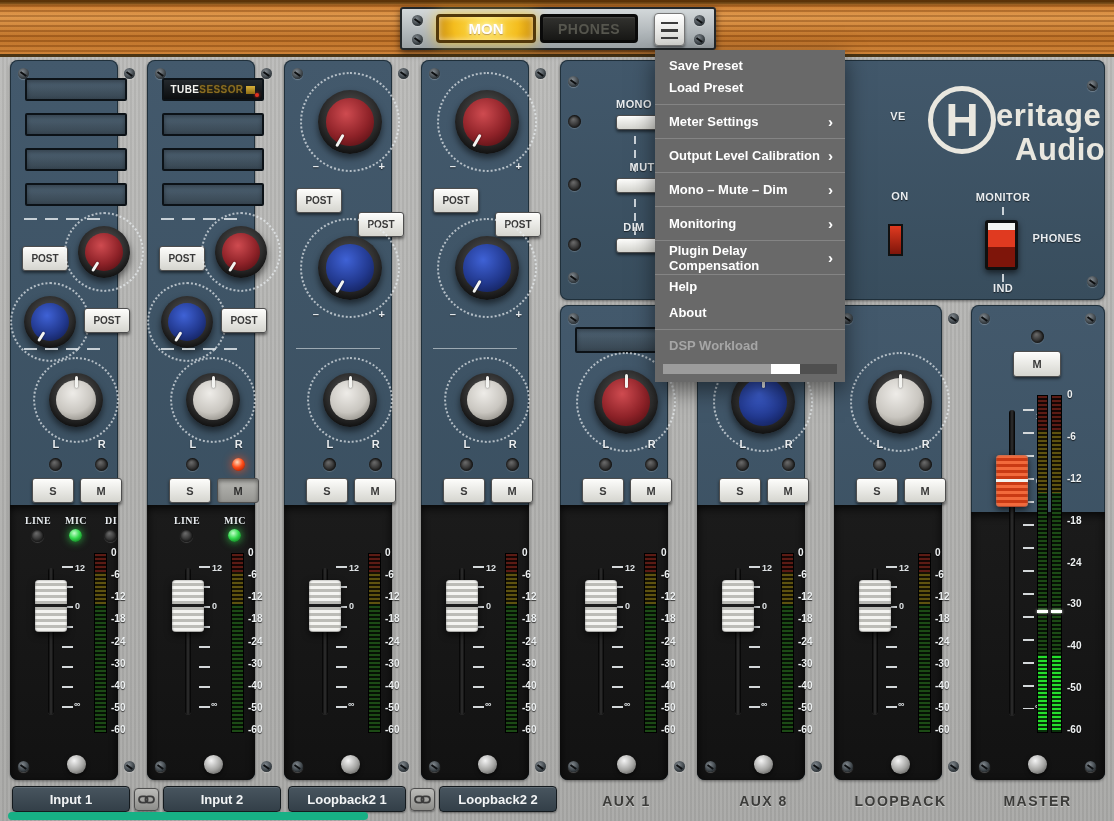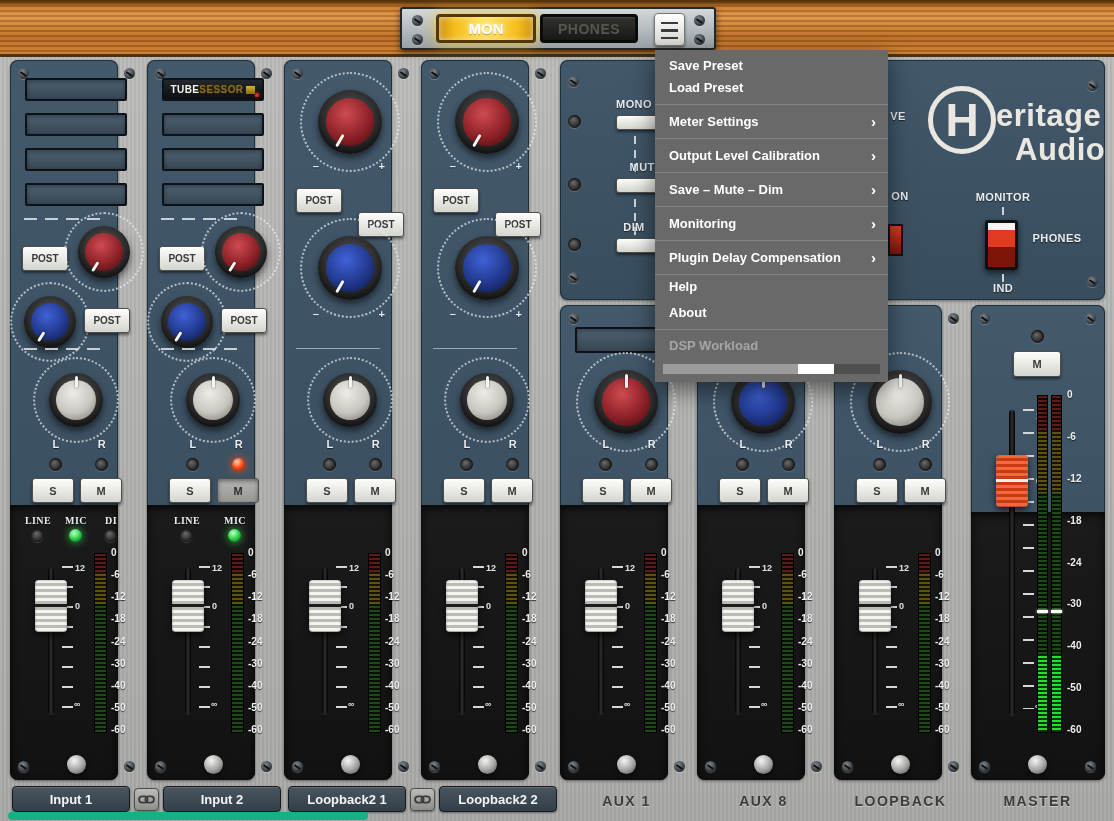--- a/index.html
+++ b/index.html
@@ -99,21 +99,21 @@
        background:linear-gradient(180deg,#42586b,#384d5d);
        box-shadow:inset 0 0 0 1px #20303b,inset 0 1px 0 rgba(255,255,255,.10),0 1px 3px rgba(0,0,0,.45);}
   .vdash{position:absolute;width:2px;background:repeating-linear-gradient(180deg,rgba(238,243,246,.8) 0 8px,transparent 8px 14px);}
   .logo-circle{position:absolute;width:58px;height:58px;border:5px solid #e9e7df;border-radius:50%;
        color:#e9e7df;display:flex;align-items:center;justify-content:center;font:800 46px "Liberation Sans",sans-serif;}
   .logo-word{position:absolute;color:#e9e7df;font:700 31px "Liberation Sans",sans-serif;letter-spacing:.5px;}
   .rocker{position:absolute;width:33px;height:50px;border:3px solid #101010;border-radius:3px;cursor:pointer;box-sizing:border-box;
        background:linear-gradient(180deg,#f4f4f2 0 16%,#e03a20 16% 54%,#7e150a 54% 100%);
        box-shadow:0 3px 6px rgba(0,0,0,.6);}
   
-  .menu{position:absolute;left:655px;top:50px;width:233px;z-index:20;background:#696969;
+  .menu{position:absolute;left:655px;top:50px;width:190px;z-index:20;background:#696969;
         box-shadow:0 8px 22px rgba(0,0,0,.5);padding:4px 0 8px;color:#fff;
         font:700 13px "Liberation Sans",sans-serif;}
   .mi{display:flex;justify-content:space-between;align-items:center;padding:0 12px 0 14px;cursor:pointer;}
   .mi.h22{height:22px;} .mi.h32{height:33px;} .mi.h30{height:30px;}
   .mi .arr{font-size:15px;font-weight:700;}
   .mi.disabled{color:#a6a6a6;cursor:default;}
   .msep{height:1px;background:#8d8d8d;opacity:.75;}
   .sp6{height:6px;}
   .wl{height:10px;margin:4px 8px 0;background:#4f4f4f;position:relative;}
   .wl .fill{position:absolute;left:0;top:0;bottom:0;background:#9c9c9c;}
@@ -607,21 +607,21 @@
       <span>Meter Settings</span>
       <span class="arr">›</span>
     </div>
   <div class="msep"></div>
   <div class="mi h32">
       <span>Output Level Calibration</span>
       <span class="arr">›</span>
     </div>
   <div class="msep"></div>
   <div class="mi h32">
-      <span>Save – Mute – Dim</span>
+      <span>Mono – Mute – Dim</span>
       <span class="arr">›</span>
     </div>
   <div class="msep"></div>
   <div class="mi h32">
       <span>Monitoring</span>
       <span class="arr">›</span>
     </div>
   <div class="msep"></div>
   <div class="mi h32">
       <span>Plugin Delay Compensation</span>

